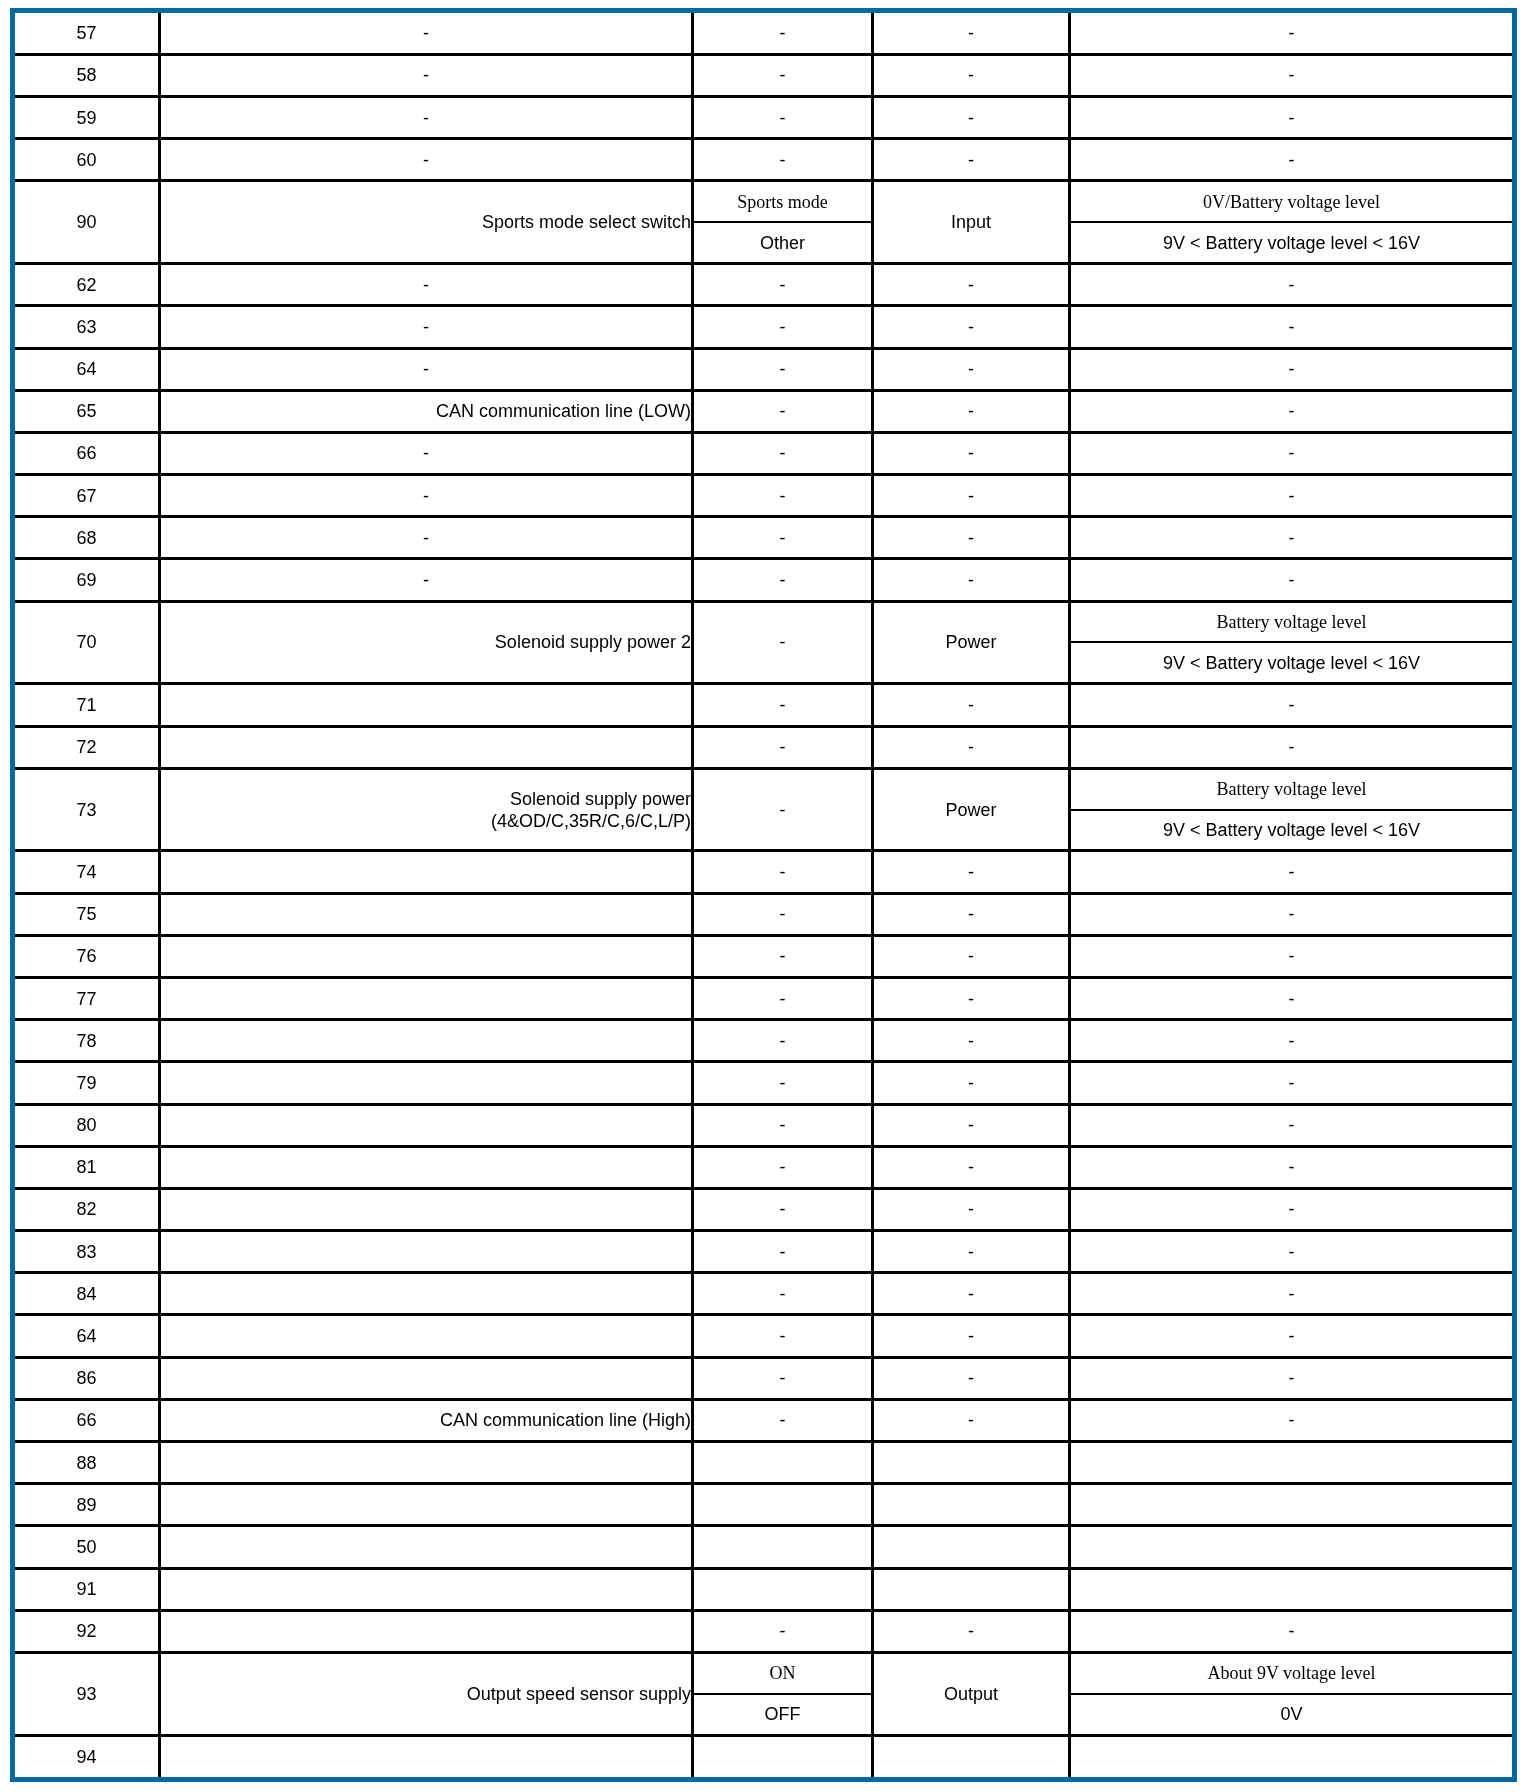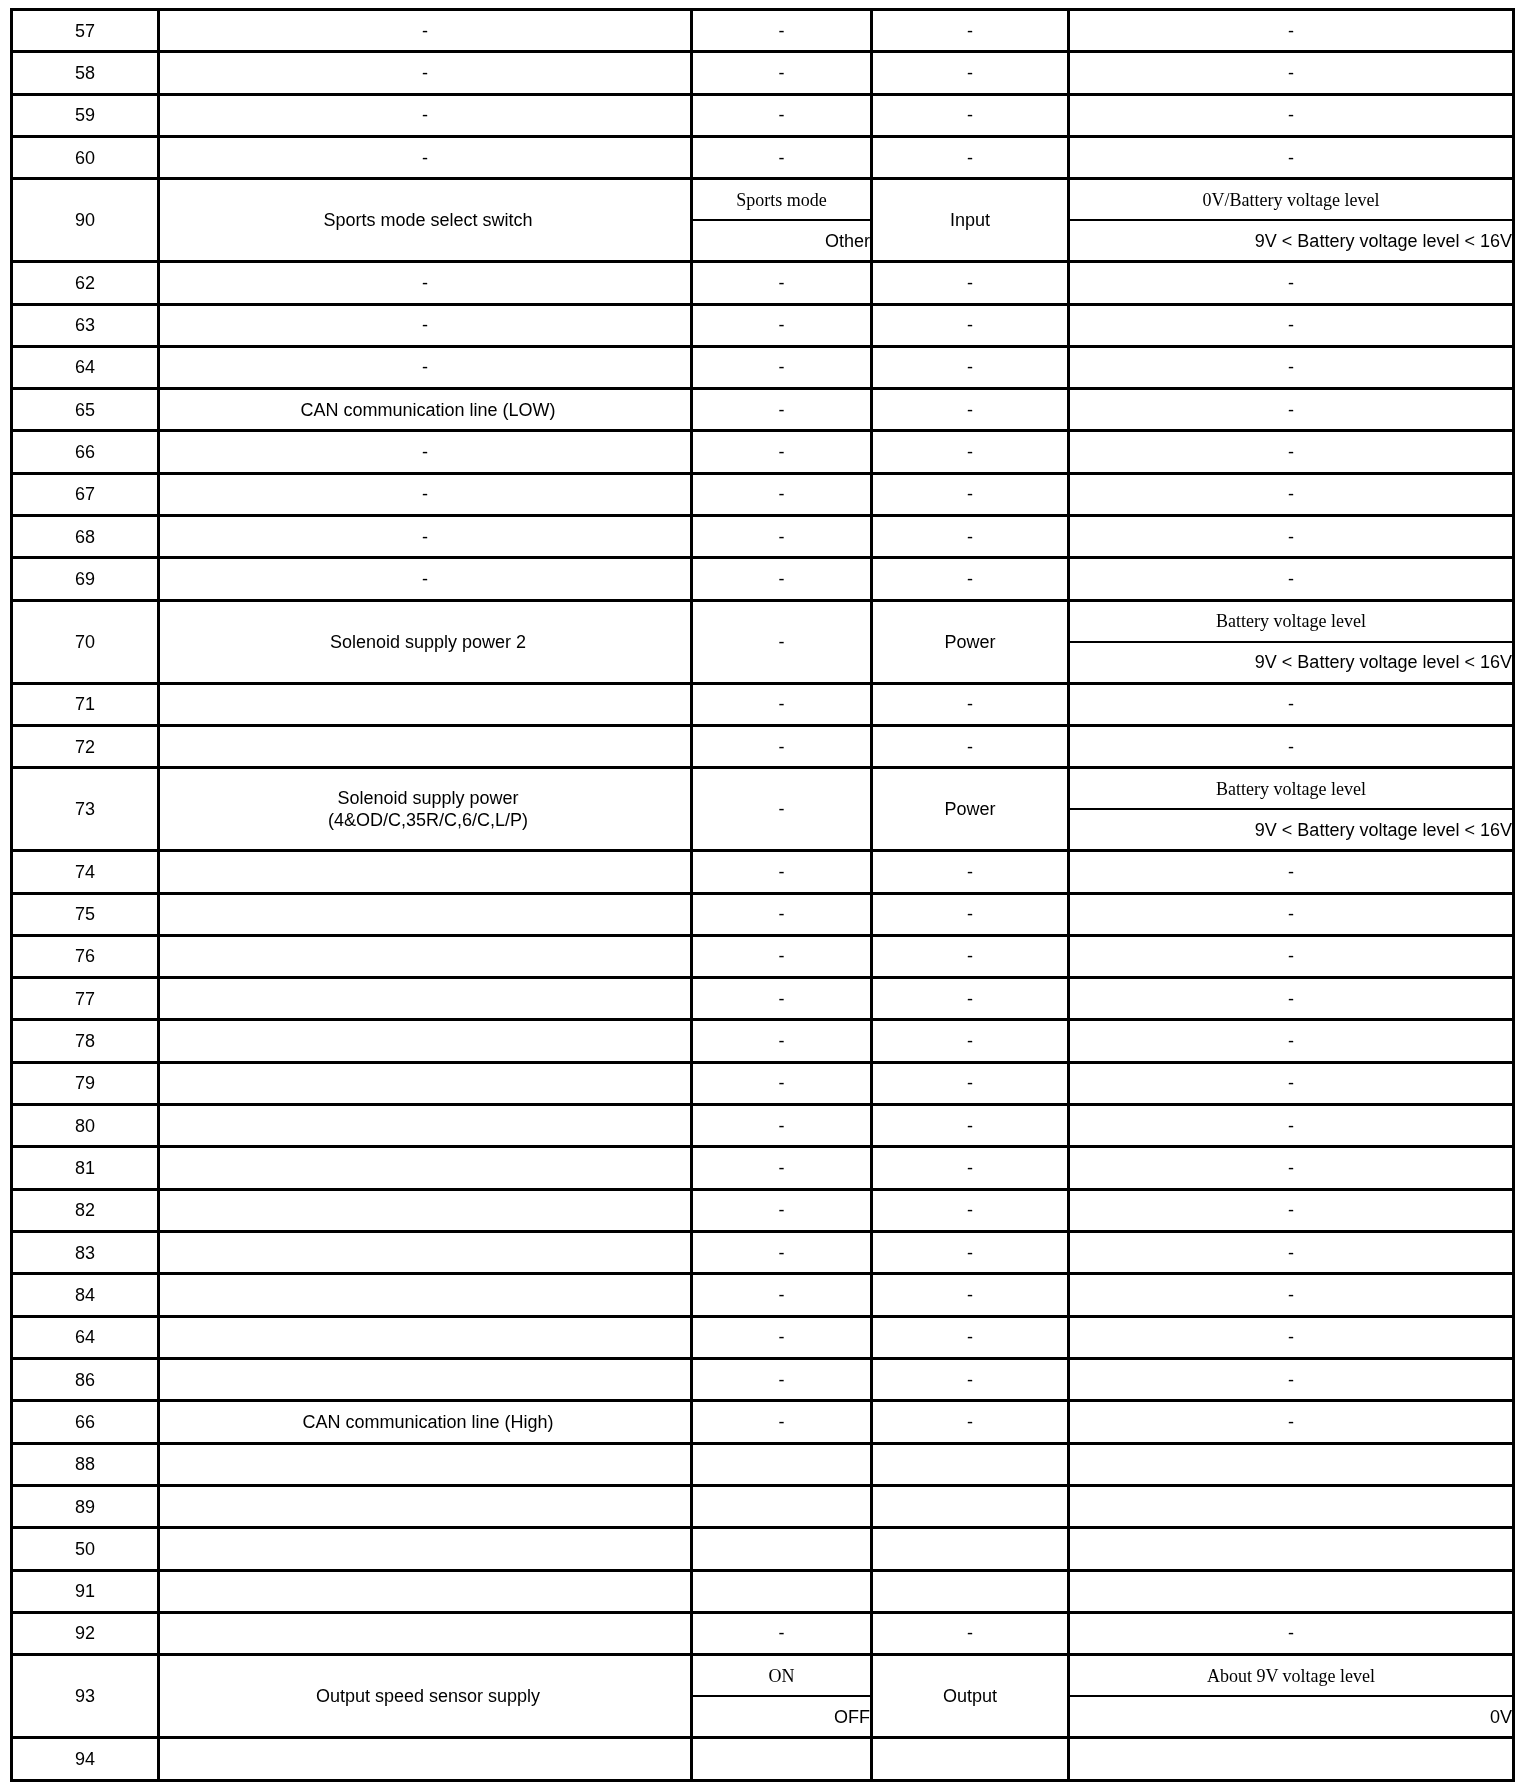--- a/index.html
+++ b/index.html
@@ -11,35 +11,35 @@
     padding: 8px 8px 8px 10px;
     background: #ffffff;
     color: #000000;
     font-family: "Liberation Sans", sans-serif;
   }
   table.pin-table {
     border-collapse: collapse;
     table-layout: fixed;
     width: 1502px;
     height: 1774px;
-    border: 3px solid #0369a1;
+    border: 5px solid #0369a1;
   }
   td {
     border: 3px solid #000000;
     padding: 0;
     font-size: 18px;
     line-height: 22px;
     overflow: hidden;
     vertical-align: middle;
     white-space: nowrap;
   }
   td.c { text-align: center; }
-  td.l { text-align: center; padding-left: 6px; }
+  td.l { text-align: right; padding-left: 6px; }
   tr.sub-top td.split { border-bottom-width: 2px; font-family: Liberation Serif, serif; }
-  tr.sub-bottom td.split { border-top-width: 2px; text-align: right; }
+  tr.sub-bottom td.split { border-top-width: 2px; }
 </style>
 </head>
 <body>
 
 <div class="page">
   <table class="pin-table">
     <colgroup>
       <col style="width:147px">
       <col style="width:533px">
       <col style="width:180px">

